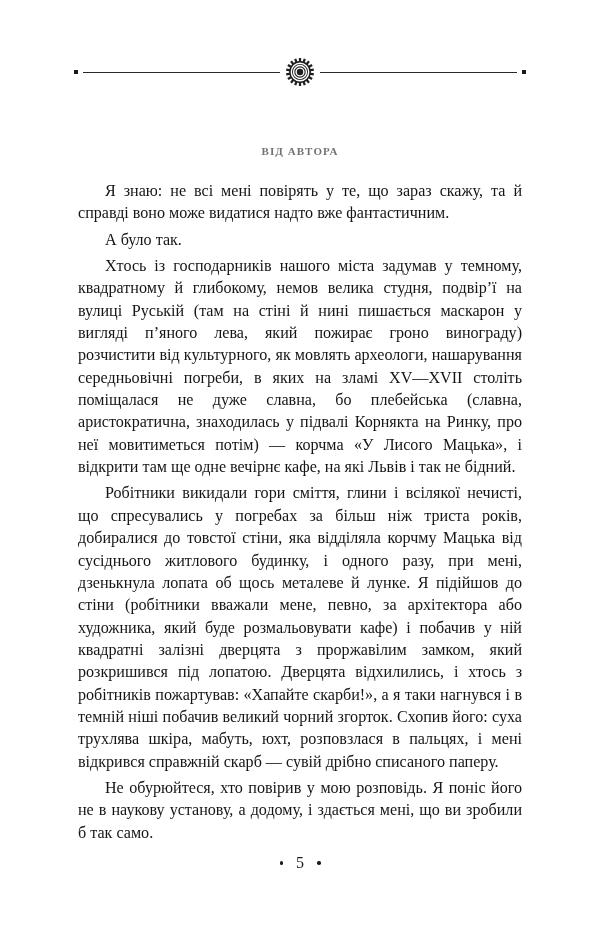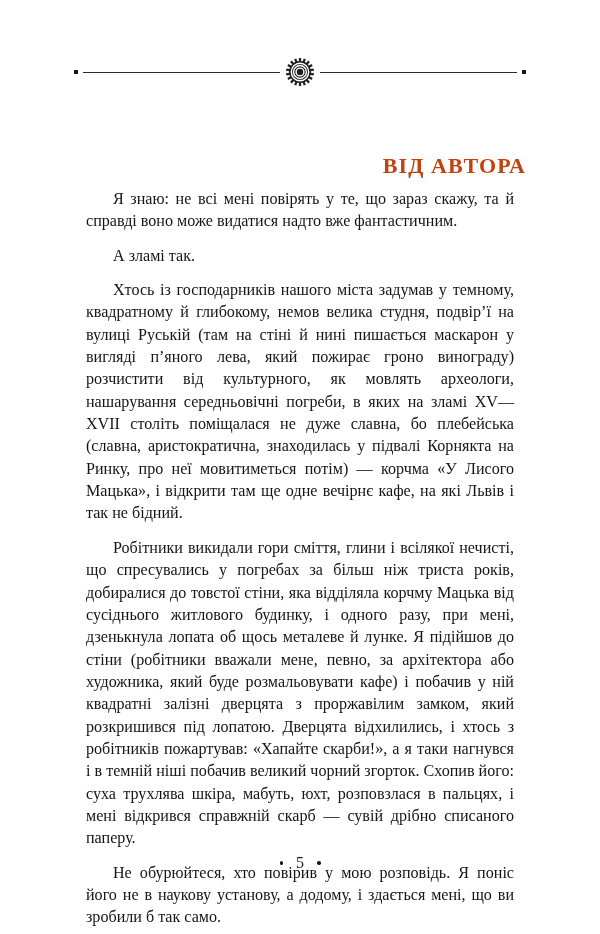--- a/index.html
+++ b/index.html
@@ -57,42 +57,42 @@
     justify-content: center;
   }
   .orn-medallion svg { display: block; }
 
   
   .chapter-title {
     position: absolute;
     left: 74px;
     top: 138px;
     width: 452px;
-    text-align: right;
-    font-size: 22px;
+    text-align: center;
+    font-size: 11px;
     font-weight: bold;
     letter-spacing: 1.1px;
-    color: #c2410c;
+    color: #737373;
   }
 
   
   .body-text {
     position: absolute;
     left: 74px;
     top: 176px;
     width: 452px;
     font-size: 16.1px;
     line-height: 22.35px;
     text-align: justify;
     text-justify: inter-word;
     color: #151515;
     hyphens: manual;
   }
   .body-text p {
-    margin: 12px;
+    margin: 4px;
     text-indent: 27px;
   }
   .body-text p:last-child {
     text-align: justify;
   }
 
   
   .page-footer {
     position: absolute;
     left: 74px;
@@ -153,21 +153,21 @@
       </svg>
     </span>
     <span class="orn-rule"></span>
     <span class="orn-dot"></span>
   </div>
 
   <h1 class="chapter-title">ВІД АВТОРА</h1>
 
   <div class="body-text">
     <p>Я знаю: не всі мені повірять у те, що зараз скажу, та й справді воно може видатися надто вже фантастичним.</p>
-    <p>А зламі так.</p>
+    <p>А було так.</p>
     <p>Хтось із господарників нашого міста задумав у темному, квадратному й глибокому, немов велика студня, подвір’ї на вулиці Руській (там на стіні й нині пишається маскарон у вигляді п’яного лева, який пожирає гроно винограду) розчистити від культурного, як мовлять археологи, нашарування середньовічні погреби, в яких на зламі XV—XVII століть поміщалася не дуже славна, бо плебейська (славна, аристократична, знаходилась у підвалі Корнякта на Ринку, про неї мовитиметься потім) — корчма «У Лисого Мацька», і відкрити там ще одне вечірнє кафе, на які Львів і так не бідний.</p>
     <p>Робітники викидали гори сміття, глини і всілякої нечисті, що спресувались у погребах за більш ніж триста років, добиралися до товстої стіни, яка відділяла корчму Мацька від сусіднього житлового будинку, і одного разу, при мені, дзенькнула лопата об щось металеве й лунке. Я підійшов до стіни (робітники вважали мене, певно, за архітектора або художника, який буде розмальовувати кафе) і побачив у ній квадратні залізні дверцята з проржавілим замком, який розкришився під лопатою. Дверцята відхилились, і хтось з робітників пожартував: «Хапайте скарби!», а я таки нагнувся і в темній ніші побачив великий чорний згорток. Схопив його: суха трухлява шкіра, мабуть, юхт, розповзлася в пальцях, і мені відкрився справжній скарб — сувій дрібно списаного паперу.</p>
     <p>Не обурюйтеся, хто повірив у мою розповідь. Я поніс його не в наукову установу, а додому, і здається мені, що ви зробили б так само.</p>
   </div>
 
   <div class="page-footer">
     <span class="foot-dot"></span>
     <span class="page-number">5</span>
     <span class="foot-dot"></span>
   </div>

